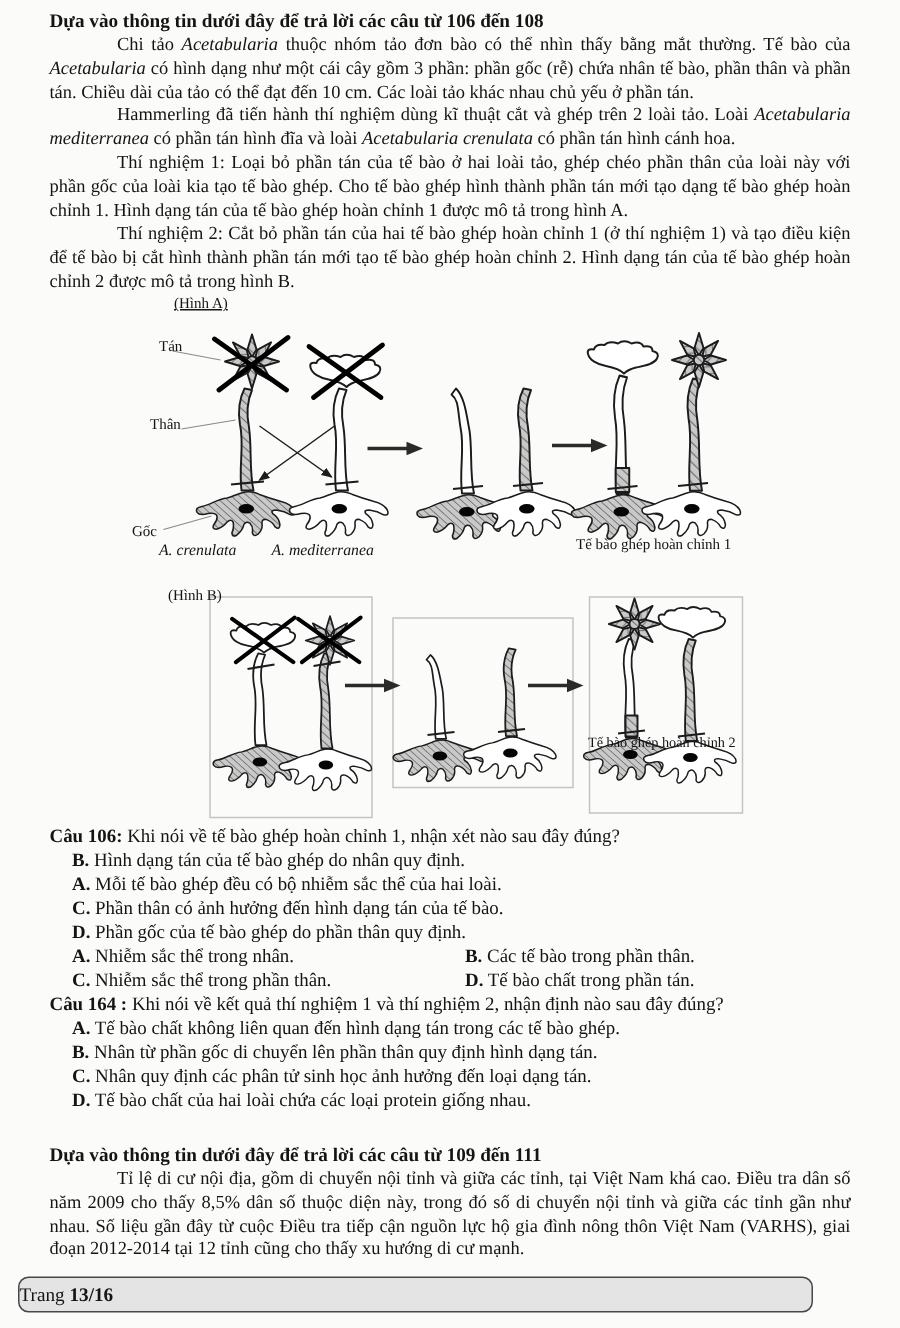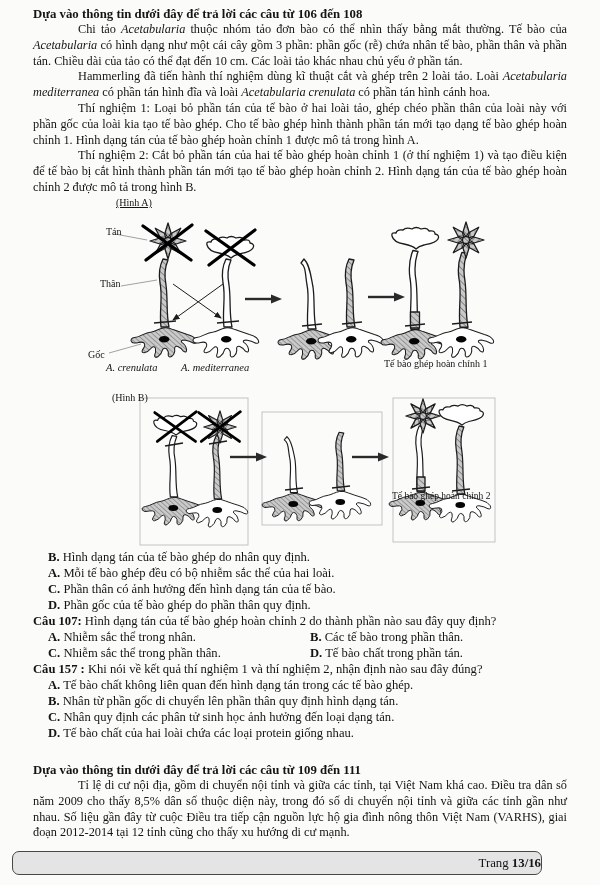--- a/index.html
+++ b/index.html
@@ -16,21 +16,21 @@
   
   .qwrap{font-size:12.6px;line-height:16px;}
   .qline{white-space:nowrap;}
   .qnum{font-weight:bold;}
   .opt{padding-left:15px;white-space:nowrap;}
   .okey{font-weight:bold;}
   .opt-grid{display:grid;grid-template-columns:262px auto;}
   
   .footer-box{position:absolute;left:12px;top:851px;width:528px;height:22px;
     background:#e4e4e4;border:1.8px solid #474747;border-radius:7px;
-    text-align:right;font-size:12.8px;line-height:22px;}
+    text-align:left;font-size:12.8px;line-height:22px;}
   
   .pp{stroke:#1c1c1c;stroke-width:1.3;stroke-linejoin:round;}
   .tk{stroke:#1c1c1c;stroke-width:1.5;}
   .ga{stroke:#1c1c1c;stroke-width:1;}
   .ptr{stroke:#8a8a8a;stroke-width:0.8;}
   .bx{fill:none;stroke:#c3c3c3;stroke-width:1;}
   .xl{stroke:#000;stroke-width:3.2;stroke-linecap:round;}
   .aa-l{stroke:#2a2a2a;stroke-width:2.4;}
   .aa-h{fill:#2a2a2a;}
 </style>
@@ -202,38 +202,38 @@
       <use href="#as" transform="translate(0,-10) scale(0.95,1)" fill="url(#hh)"></use>
       <use href="#ad" transform="translate(1,-76) scale(0.95)" fill="#ffffff"></use>
       <line class="tk" x1="-9" y1="-11" x2="9" y2="-13"></line>
     </g>
   </svg>
 
   <div class="flabel" style="left:112px;top:392px;">(Hình B)</div>
   <div class="fcap" style="left:392px;top:491px;font-size:9.5px;">Tế bào ghép hoàn chỉnh 2</div>
 
   <div class="abs qwrap" style="left:33px;top:549px;width:534px;">
+    <div class="qline">
+      <span class="qnum">Câu 106:</span>
+      <span>Khi nói về tế bào ghép hoàn chỉnh 1, nhận xét nào sau đây đúng?</span>
+    </div>
     <div class="opt"><span class="okey">B.</span> <span>Hình dạng tán của tế bào ghép do nhân quy định.</span></div>
     <div class="opt"><span class="okey">A.</span> <span>Mỗi tế bào ghép đều có bộ nhiễm sắc thể của hai loài.</span></div>
     <div class="opt"><span class="okey">C.</span> <span>Phần thân có ảnh hưởng đến hình dạng tán của tế bào.</span></div>
     <div class="opt"><span class="okey">D.</span> <span>Phần gốc của tế bào ghép do phần thân quy định.</span></div>
 
-    <div class="qline">
-      <span class="qnum">Câu 107:</span>
-      <span>Hình dạng tán của tế bào ghép hoàn chỉnh 2 do thành phần nào sau đây quy định?</span>
-    </div>
     <div class="opt-grid">
       <div class="opt"><span class="okey">A.</span> <span>Nhiễm sắc thể trong nhân.</span></div>
       <div class="opt"><span class="okey">B.</span> <span>Các tế bào trong phần thân.</span></div>
       <div class="opt"><span class="okey">C.</span> <span>Nhiễm sắc thể trong phần thân.</span></div>
       <div class="opt"><span class="okey">D.</span> <span>Tế bào chất trong phần tán.</span></div>
     </div>
 
     <div class="qline">
-      <span class="qnum">Câu 157 :</span>
+      <span class="qnum">Câu 164 :</span>
       <span>Khi nói về kết quả thí nghiệm 1 và thí nghiệm 2, nhận định nào sau đây đúng?</span>
     </div>
     <div class="opt"><span class="okey">A.</span> <span>Tế bào chất không liên quan đến hình dạng tán trong các tế bào ghép.</span></div>
     <div class="opt"><span class="okey">B.</span> <span>Nhân từ phần gốc di chuyển lên phần thân quy định hình dạng tán.</span></div>
     <div class="opt"><span class="okey">C.</span> <span>Nhân quy định các phân tử sinh học ảnh hưởng đến loại dạng tán.</span></div>
     <div class="opt"><span class="okey">D.</span> <span>Tế bào chất của hai loài chứa các loại protein giống nhau.</span></div>
   </div>
 
   <div class="abs" style="left:33px;top:762px;width:534px;">
     <div class="sec-header">Dựa vào thông tin dưới đây để trả lời các câu từ 109 đến 111</div>

